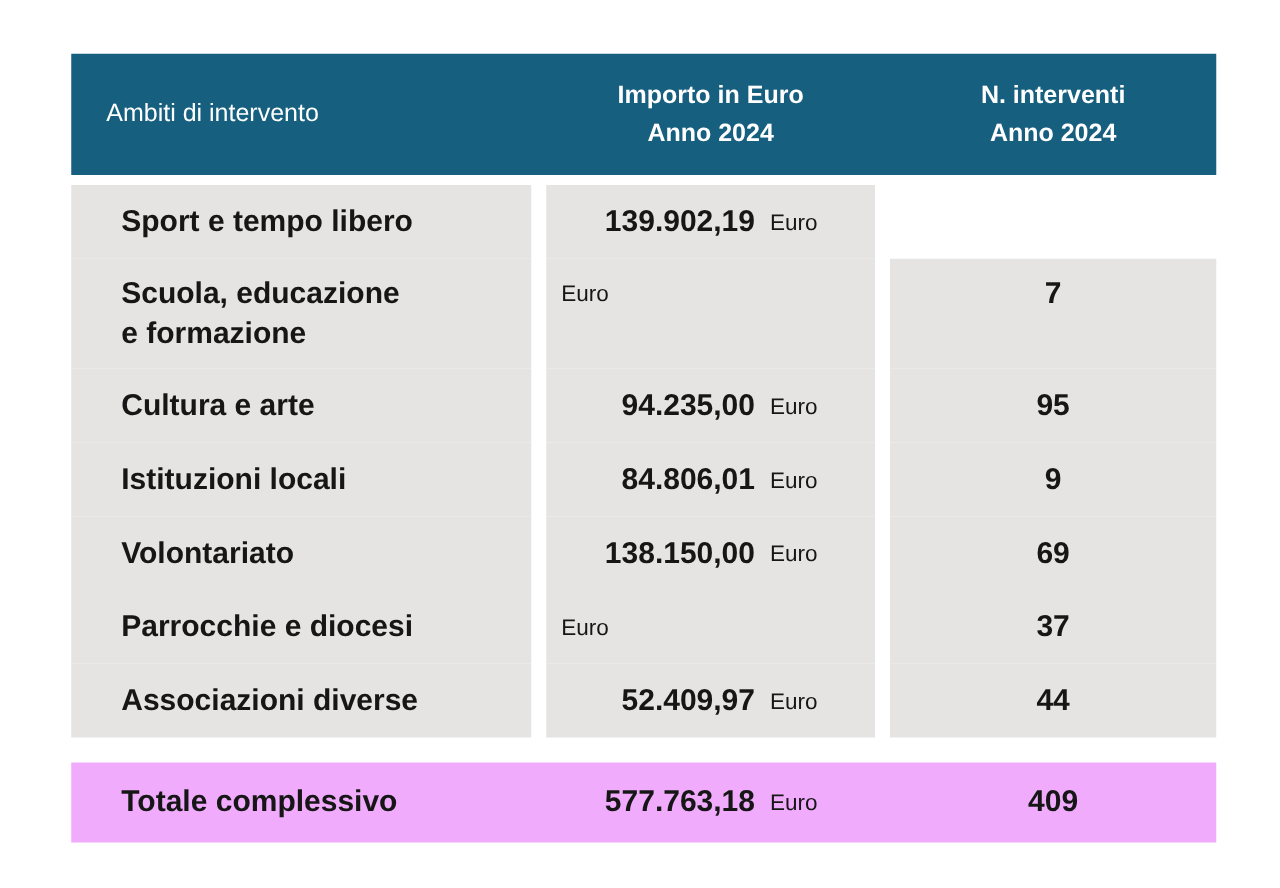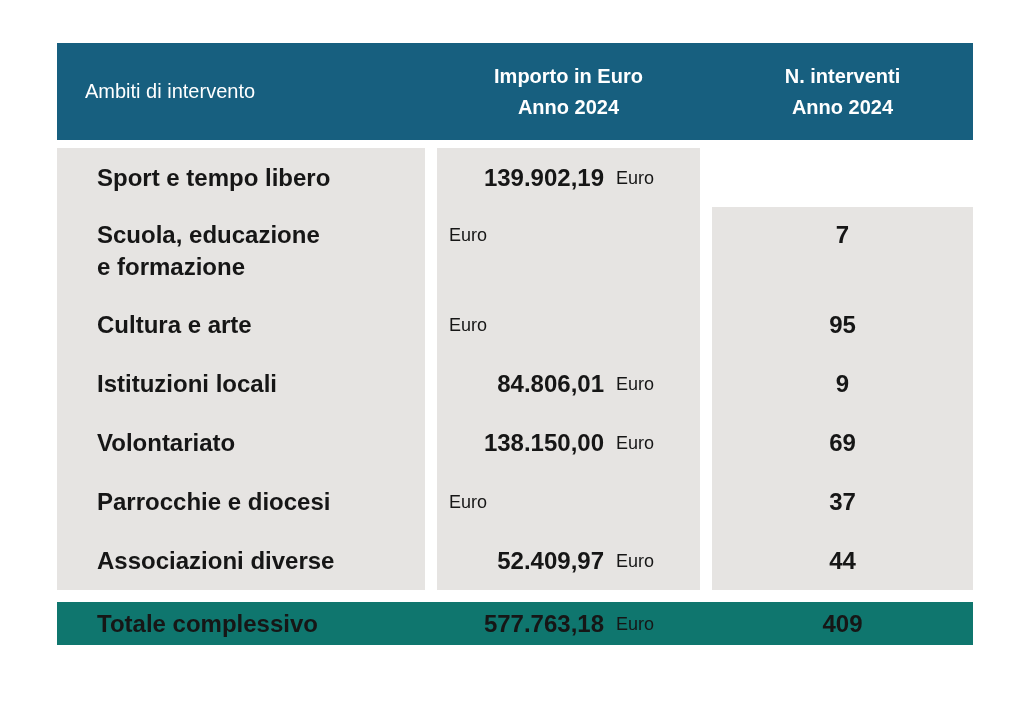--- a/index.html
+++ b/index.html
@@ -74,23 +74,23 @@
     margin-left: 12px;
     font-weight: 400;
     font-size: 18px;
   }
   .td-count {
     justify-content: center;
     font-weight: 700;
   }
   
   .tfoot {
-    margin-top: 12px;
-    background: #0f766e;
-    height: 43px;
+    margin-top: 20px;
+    background: #f0abfc;
+    height: 64px;
   }
   .tfoot .td { background: transparent; }
 </style>
 </head>
 <body>
 
 <div class="tbl">
 
   <div class="grid-row thead">
     <div class="th th-left">Ambiti di intervento</div>
@@ -115,20 +115,21 @@
 e formazione</div>
       <div class="td td-amount">
         <span class="euro">Euro</span>
       </div>
       <div class="td td-count">7</div>
     </div>
 
     <div class="grid-row tr">
       <div class="td td-label">Cultura e arte</div>
       <div class="td td-amount">
+        <span class="num">94.235,00</span>
         <span class="euro">Euro</span>
       </div>
       <div class="td td-count">95</div>
     </div>
 
     <div class="grid-row tr">
       <div class="td td-label">Istituzioni locali</div>
       <div class="td td-amount">
         <span class="num">84.806,01</span>
         <span class="euro">Euro</span>

